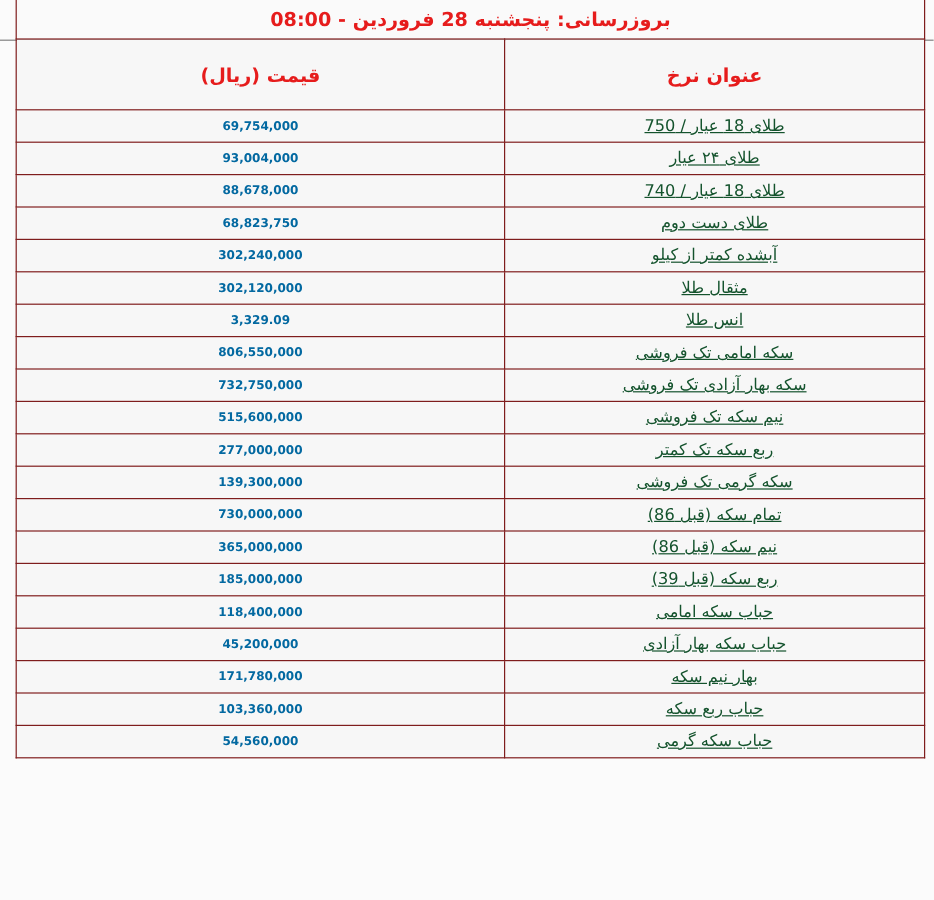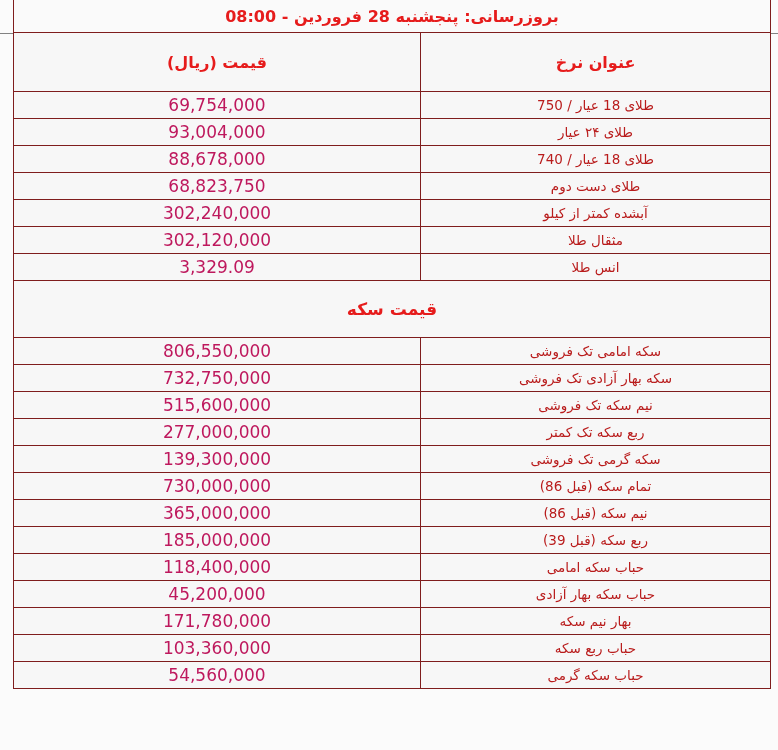--- a/index.html
+++ b/index.html
@@ -31,22 +31,22 @@
     vertical-align:middle;
     padding:0 6px;
     overflow:hidden;
     white-space:nowrap;
   }
   tr.update-row td { border-top:none; background:#fafafa; }
   .red { color:#e61c1c; font-weight:bold; }
   td.update-cell  { height:32px; font-size:16px; }
   td.head-cell    { height:58px; font-size:16px; }
   td.section-cell { height:56px; font-size:17px; }
-  td.data-title   { height:26px; font-size:13.5px; color:#b91c1c; }
-  td.data-price   { height:26px; font-size:17px; color:#be185d; direction:ltr; }
+  td.data-title   { height:26px; font-size:13.5px; color:#14532d;text-decoration:underline; }
+  td.data-price   { height:26px; font-size:10px; color:#0369a1; direction:ltr;font-weight:bold; }
 </style>
 </head>
 <body>
 
 <div class="header-divider"></div>
 
 <table class="price-table">
   <colgroup>
     <col class="title-col">
     <col class="price-col">
@@ -80,23 +80,20 @@
         <td class="data-title">آبشده کمتر از کیلو</td>
         <td class="data-price">302,240,000</td>
       </tr>
       <tr>
         <td class="data-title">مثقال طلا</td>
         <td class="data-price">302,120,000</td>
       </tr>
       <tr>
         <td class="data-title">انس طلا</td>
         <td class="data-price">3,329.09</td>
-      </tr>
-      <tr>
-        <td colspan="2" class="section-cell red">قیمت سکه</td>
       </tr>
       <tr>
         <td class="data-title">سکه امامی تک فروشی</td>
         <td class="data-price">806,550,000</td>
       </tr>
       <tr>
         <td class="data-title">سکه بهار آزادی تک فروشی</td>
         <td class="data-price">732,750,000</td>
       </tr>
       <tr>

